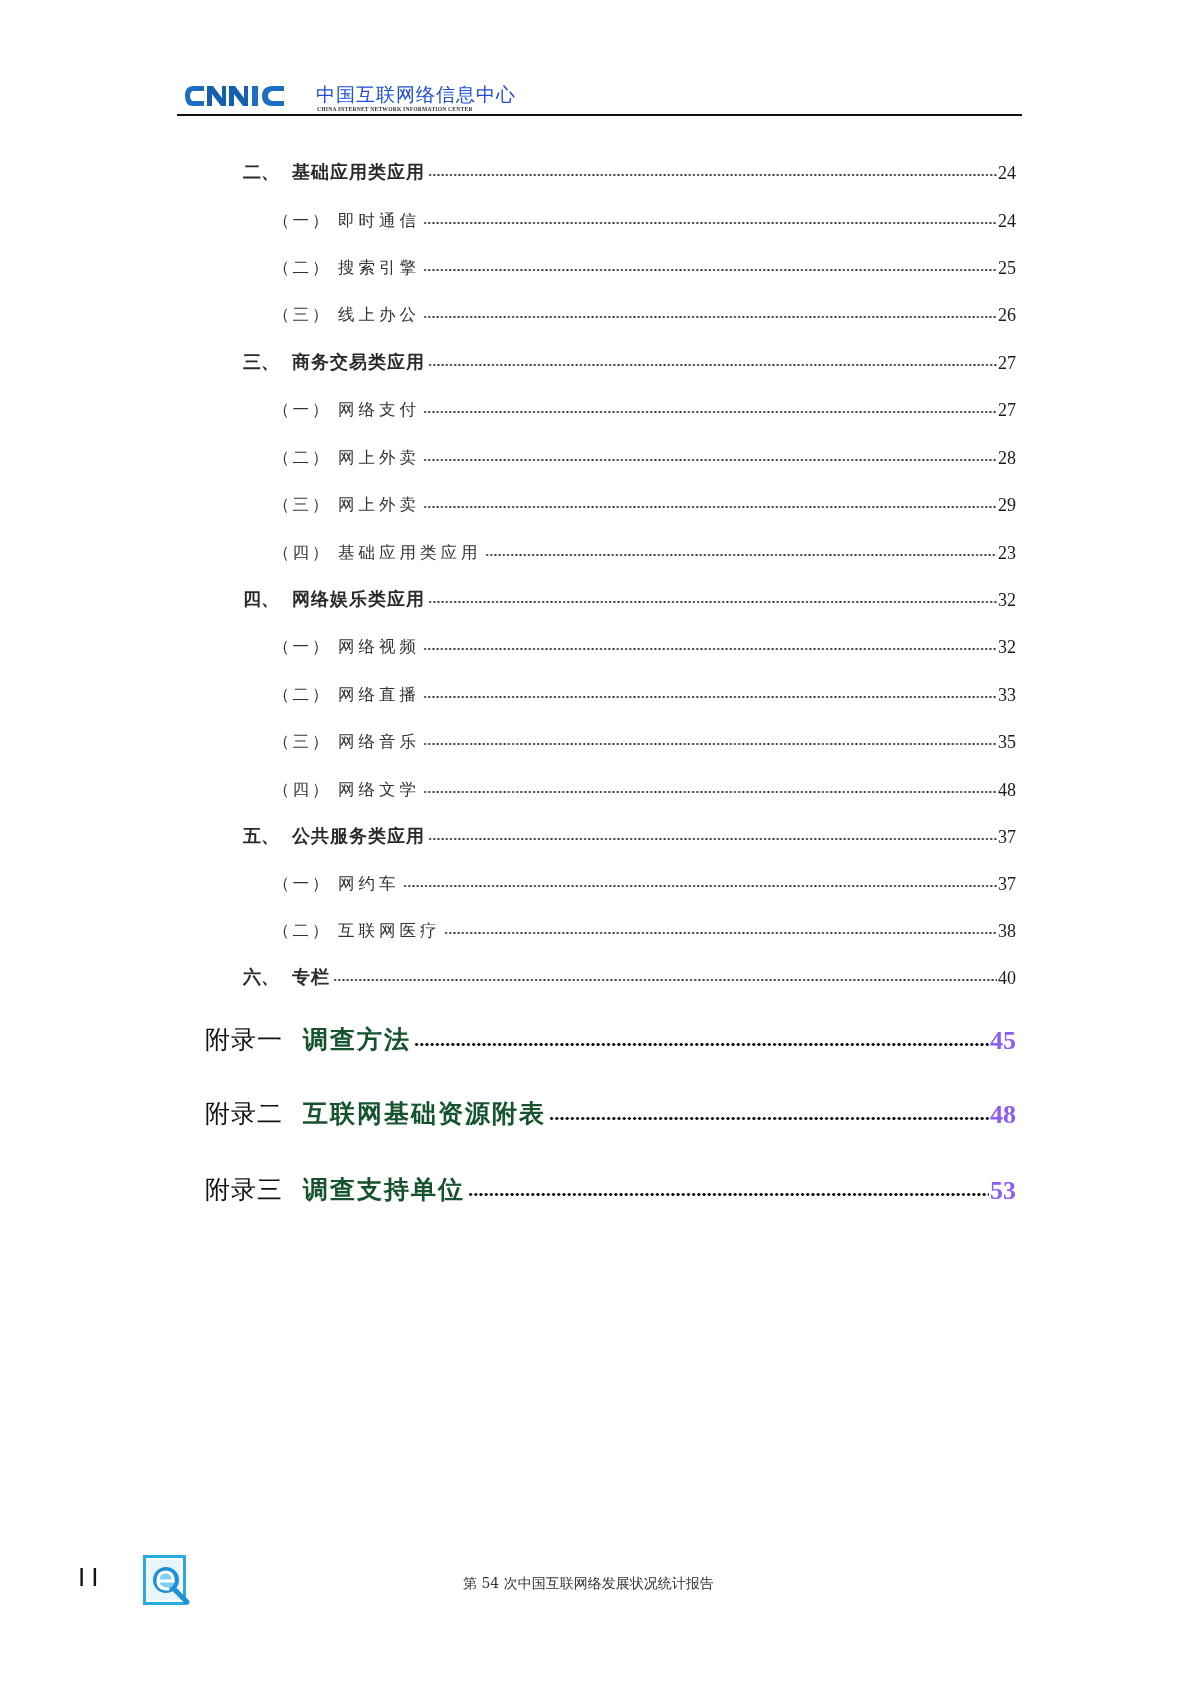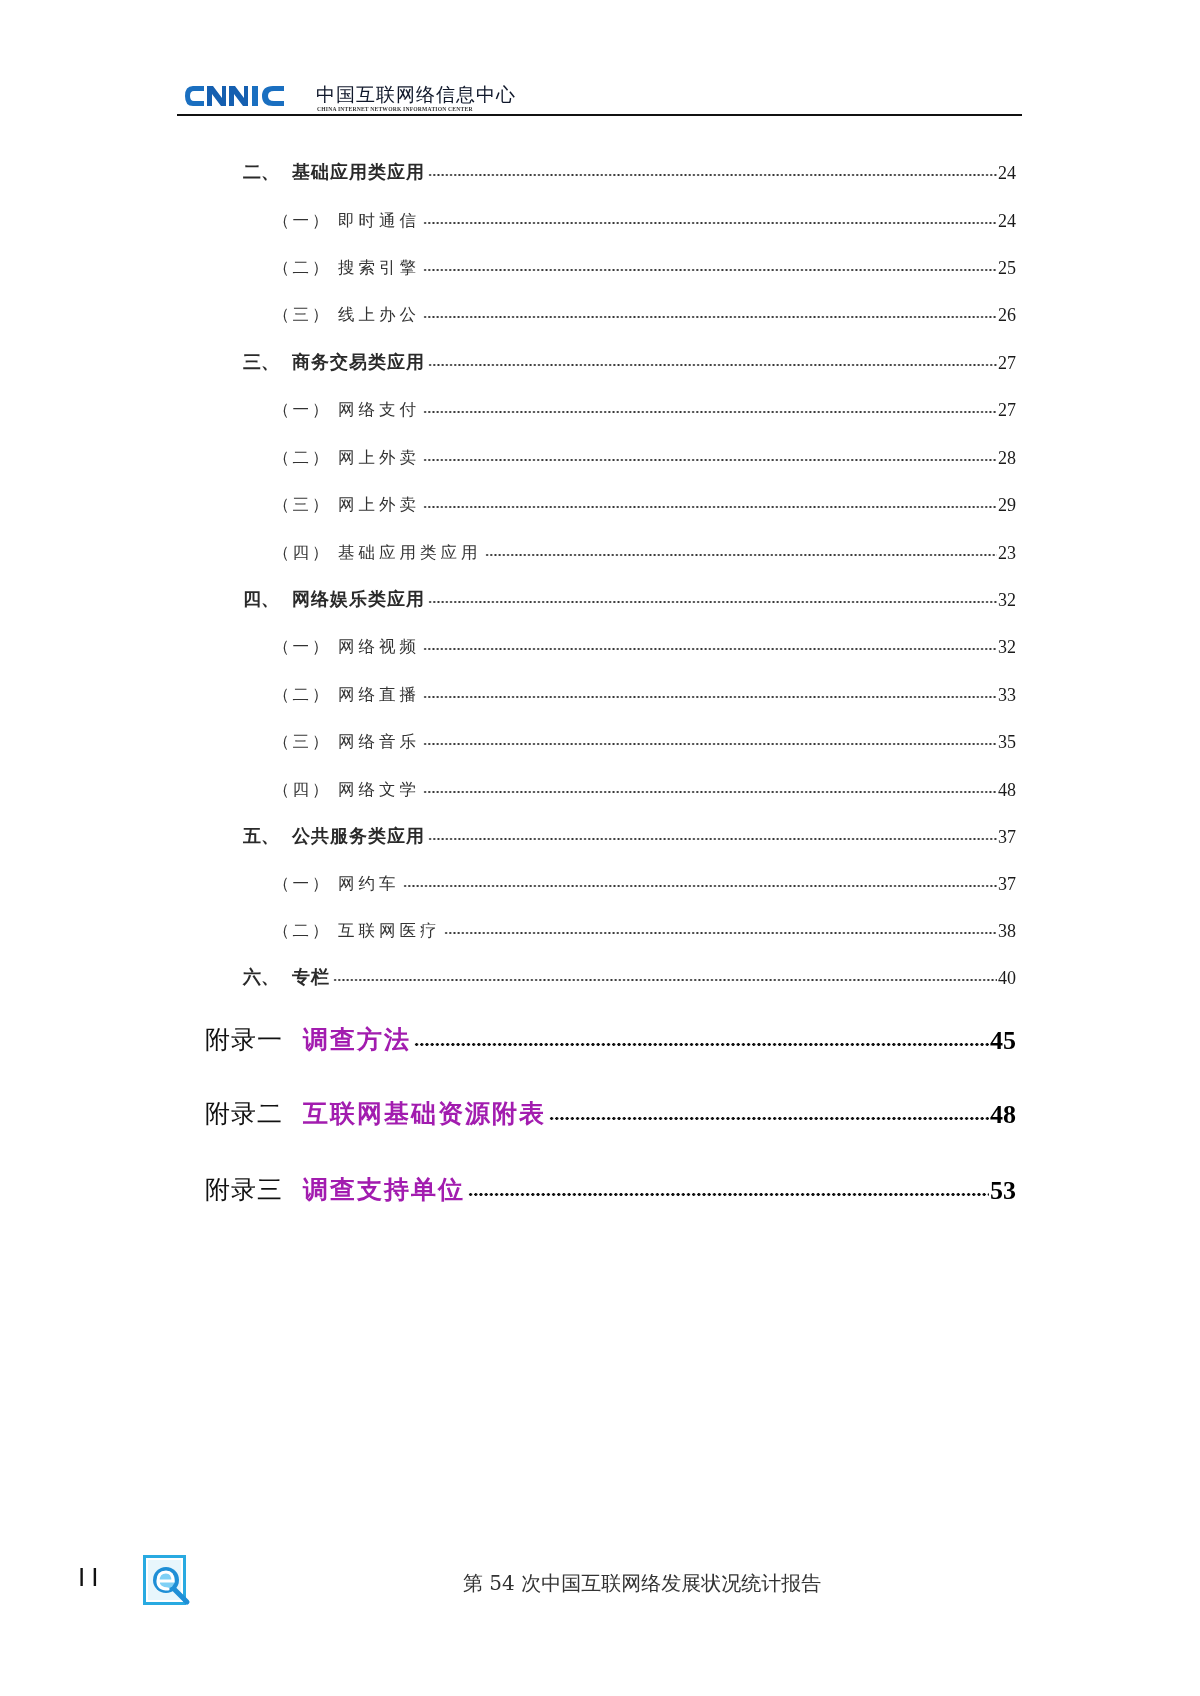--- a/index.html
+++ b/index.html
@@ -2,21 +2,21 @@
 <html><head>
 <meta charset="utf-8">
 <style>
   html, body { margin: 0; padding: 0; background: #ffffff; }
   body { width: 1200px; height: 1696px; position: relative; overflow: hidden;
          font-family: "DejaVu Serif", "Liberation Serif", serif; color: #1a1a1a; }
 
   .header { position: absolute; left: 177px; top: 80px; width: 845px; height: 38px; }
   .cnnic-logo { position: absolute; left: 7px; top: 4px; width: 124px; height: 24px; }
   .header-cn { position: absolute; left: 139px; top: 4px; font-size: 19px; letter-spacing: 1px;
-               font-family: "DejaVu Serif", "Liberation Serif", serif; color: #0f172a; white-space: nowrap; line-height: 20px; }
+               font-family: "DejaVu Serif", "Liberation Serif", serif; color: #1d4ed8; white-space: nowrap; line-height: 20px; }
   .header-en { position: absolute; left: 140px; top: 26px; font-size: 5.6px; letter-spacing: 0.2px;
                font-family: "Liberation Serif", serif; font-weight: bold; color: #333; white-space: nowrap; }
   .header-rule { position: absolute; left: 0; top: 34px; width: 845px; height: 2px; background: #111; }
 
   .toc { position: absolute; left: 0; top: 0; width: 1200px; }
   .row { position: absolute; height: 30px; display: flex; align-items: flex-end; }
   .row .num { white-space: nowrap; }
   .row .title { white-space: nowrap; }
   .row .leader { flex: 1; height: 8px; margin: 0 1px 5px 3px;
                  background-image: radial-gradient(circle, #333 0.9px, transparent 1.1px);
@@ -28,30 +28,30 @@
   .row.sec .title { font-family: Liberation Sans, sans-serif; font-weight: bold; color: #2a2a2a; letter-spacing: 1px; }
   .row.sec .page { font-size: 18px; }
 
   .row.sub { left: 273px; width: 743px; font-size: 16.5px; }
   .row.sub .num { width: 65px; font-family: "DejaVu Serif", serif; color: #333; letter-spacing: 3px; }
   .row.sub .title { font-family: "DejaVu Serif", serif; color: #333; letter-spacing: 4px; }
   .row.sub .page { font-size: 18px; }
 
   .row.app { left: 205px; width: 811px; height: 36px; font-size: 25px; }
   .row.app .num { width: 98px; font-family: "DejaVu Sans", sans-serif; font-weight: normal; color: #111; letter-spacing: 1px; }
-  .row.app .title { font-family: "DejaVu Sans", sans-serif; font-weight: bold; color: #a21caf; letter-spacing: 2px; }
+  .row.app .title { font-family: "DejaVu Sans", sans-serif; font-weight: bold; color: #14532d; letter-spacing: 2px; }
   .row.app .leader { height: 10px; margin-bottom: 7px;
                      background-image: radial-gradient(circle, #111 1.4px, transparent 1.7px);
                      background-size: 5.2px 5px; }
-  .row.app .page { font-size: 26px; font-weight: bold; color: #000000; }
+  .row.app .page { font-size: 26px; font-weight: bold; color: #8b5cf6; }
 
   .footer-pgnum { position: absolute; left: 78px; top: 1563px; font-size: 26px; font-family: "Liberation Sans", sans-serif;
                   color: #111; letter-spacing: 6px; line-height: 28px; }
   .footer-logo { position: absolute; left: 143px; top: 1555px; width: 50px; height: 52px; }
-  .footer-text { position: absolute; left: 463px; top: 1573px; font-size: 20px; color: #333;
+  .footer-text { position: absolute; left: 463px; top: 1573px; font-size: 14px; color: #333;
                  font-family: "DejaVu Serif", "Liberation Serif", serif; white-space: nowrap; line-height: 20px; }
 </style>
 </head>
 <body>
 
 <div class="header">
   <svg class="cnnic-logo" viewBox="0 0 124 24">
     <g fill="#1a6fc0">
 
       <path d="M20 2 H9 Q1 2 1 12 Q1 22 9 22 H20 V17 H10 Q6 17 6 12 Q6 7 10 7 H20 Z"></path>

